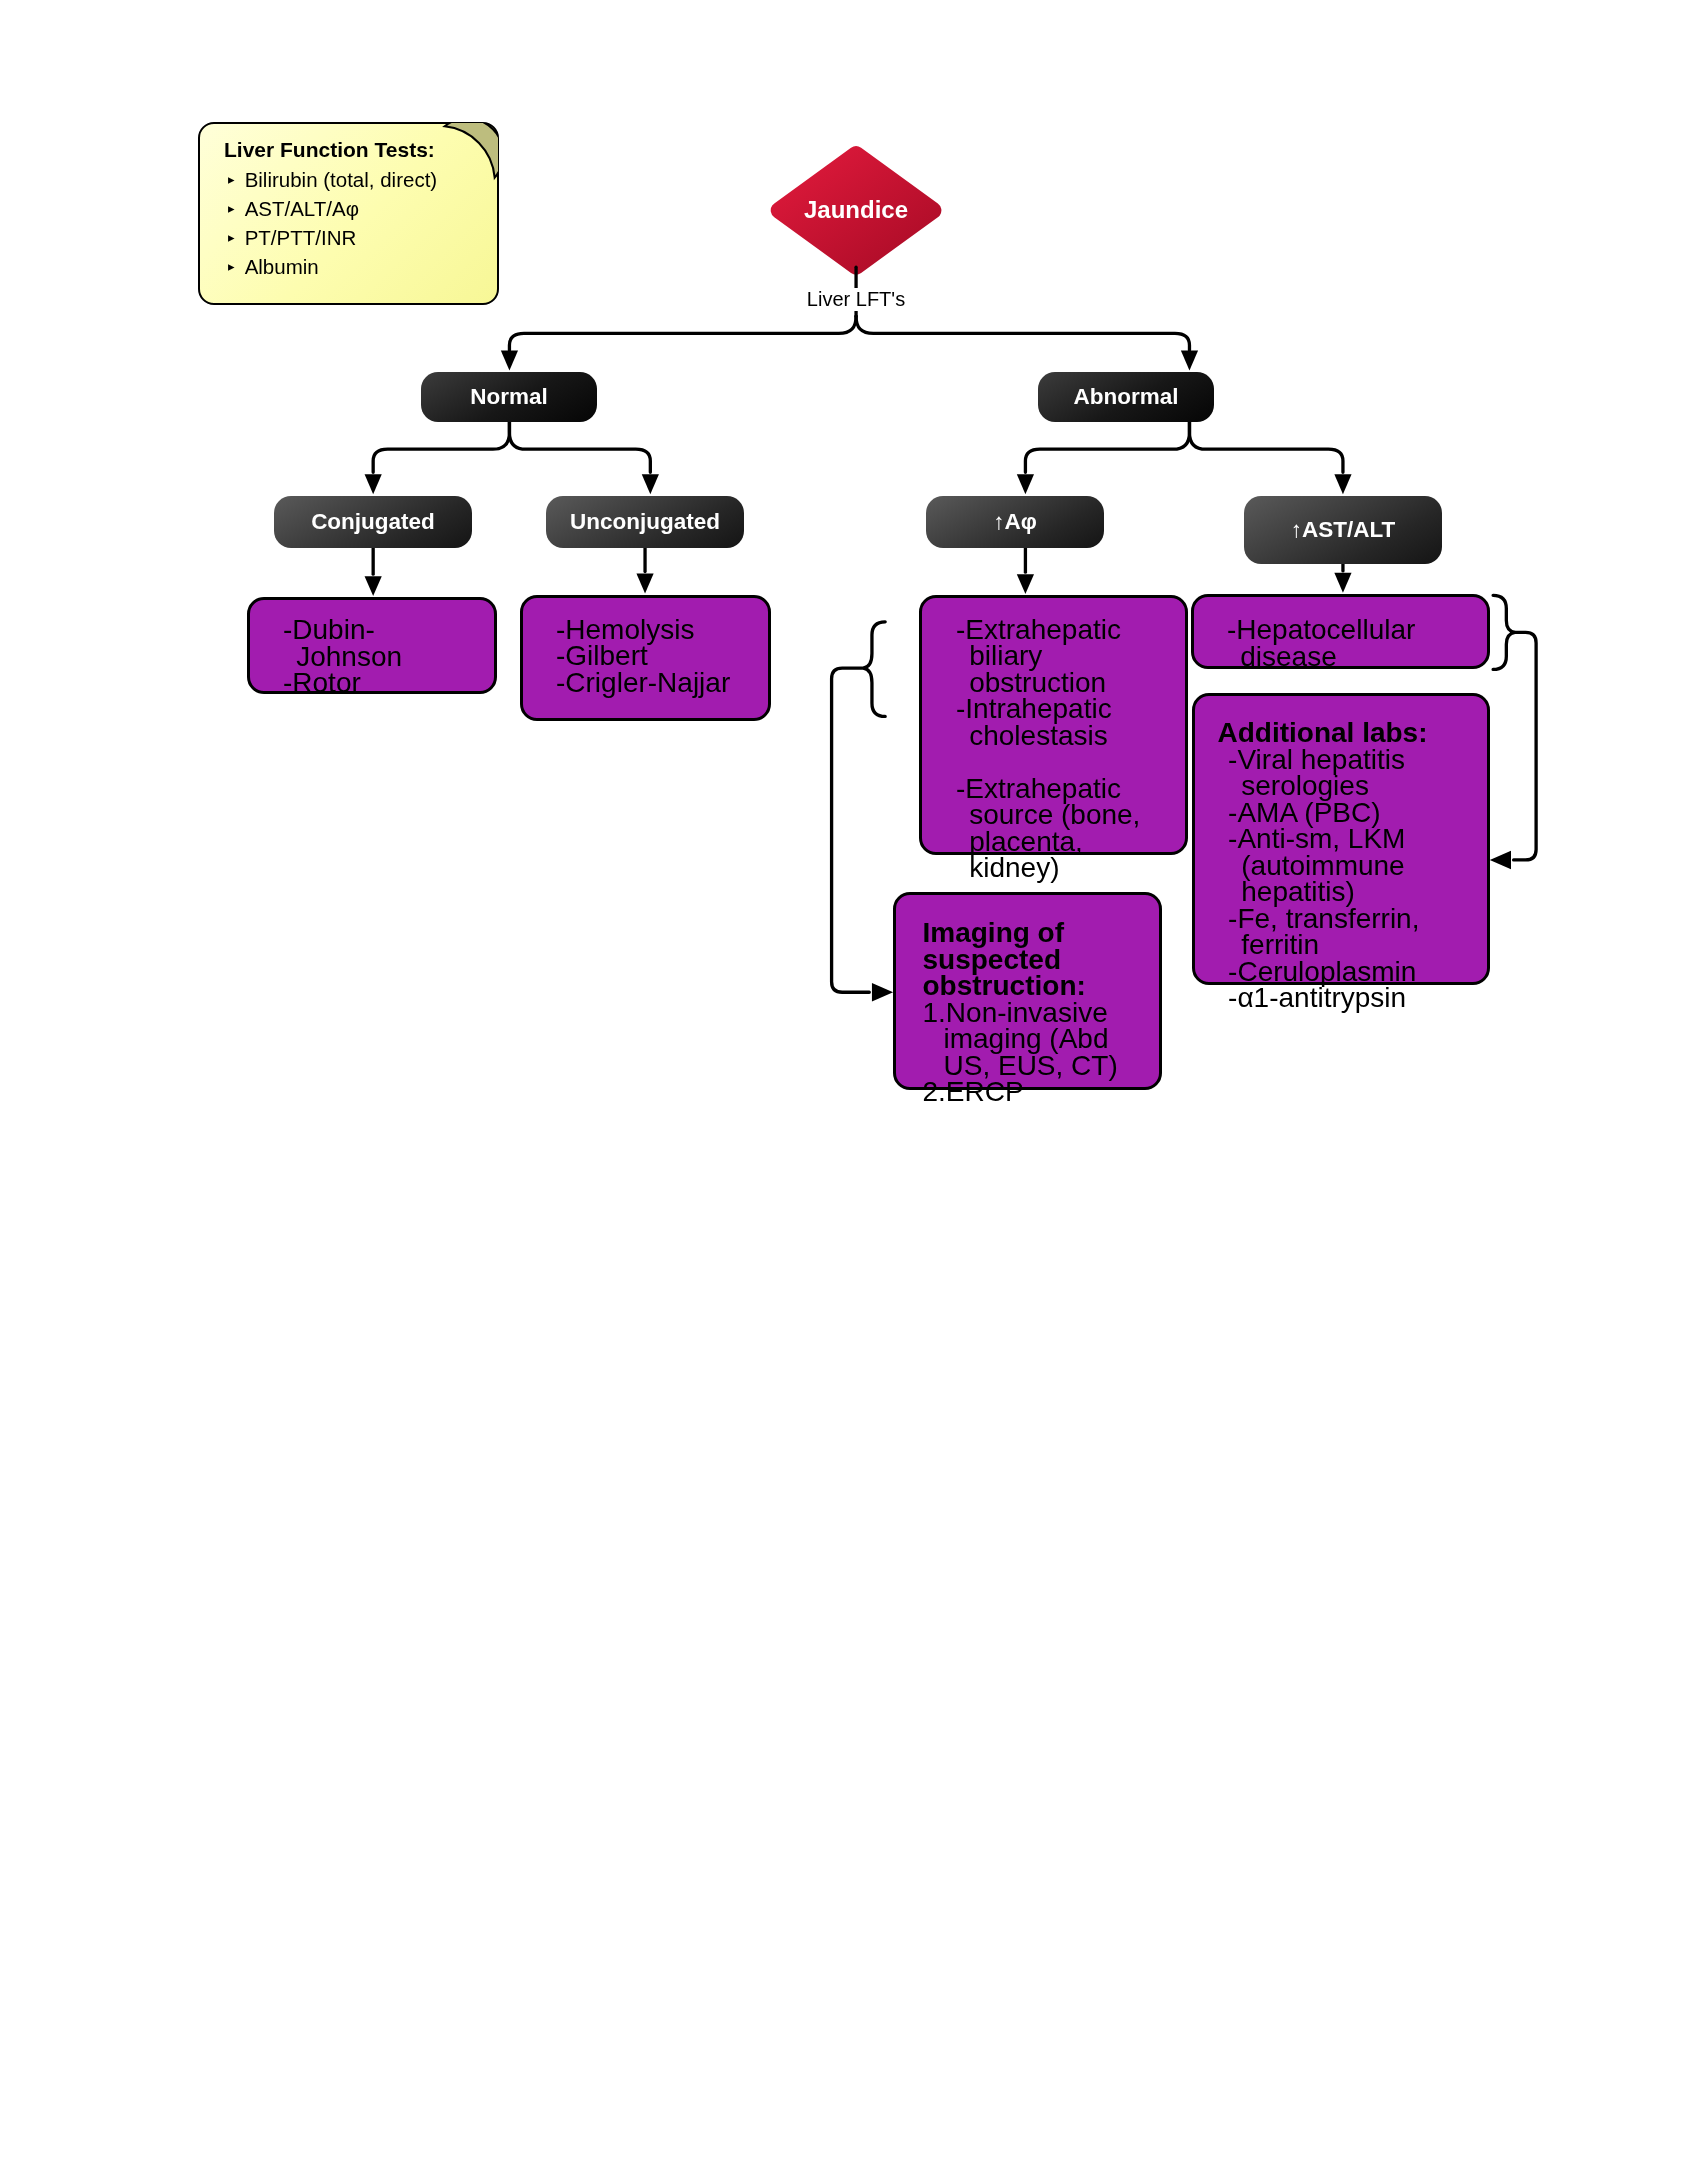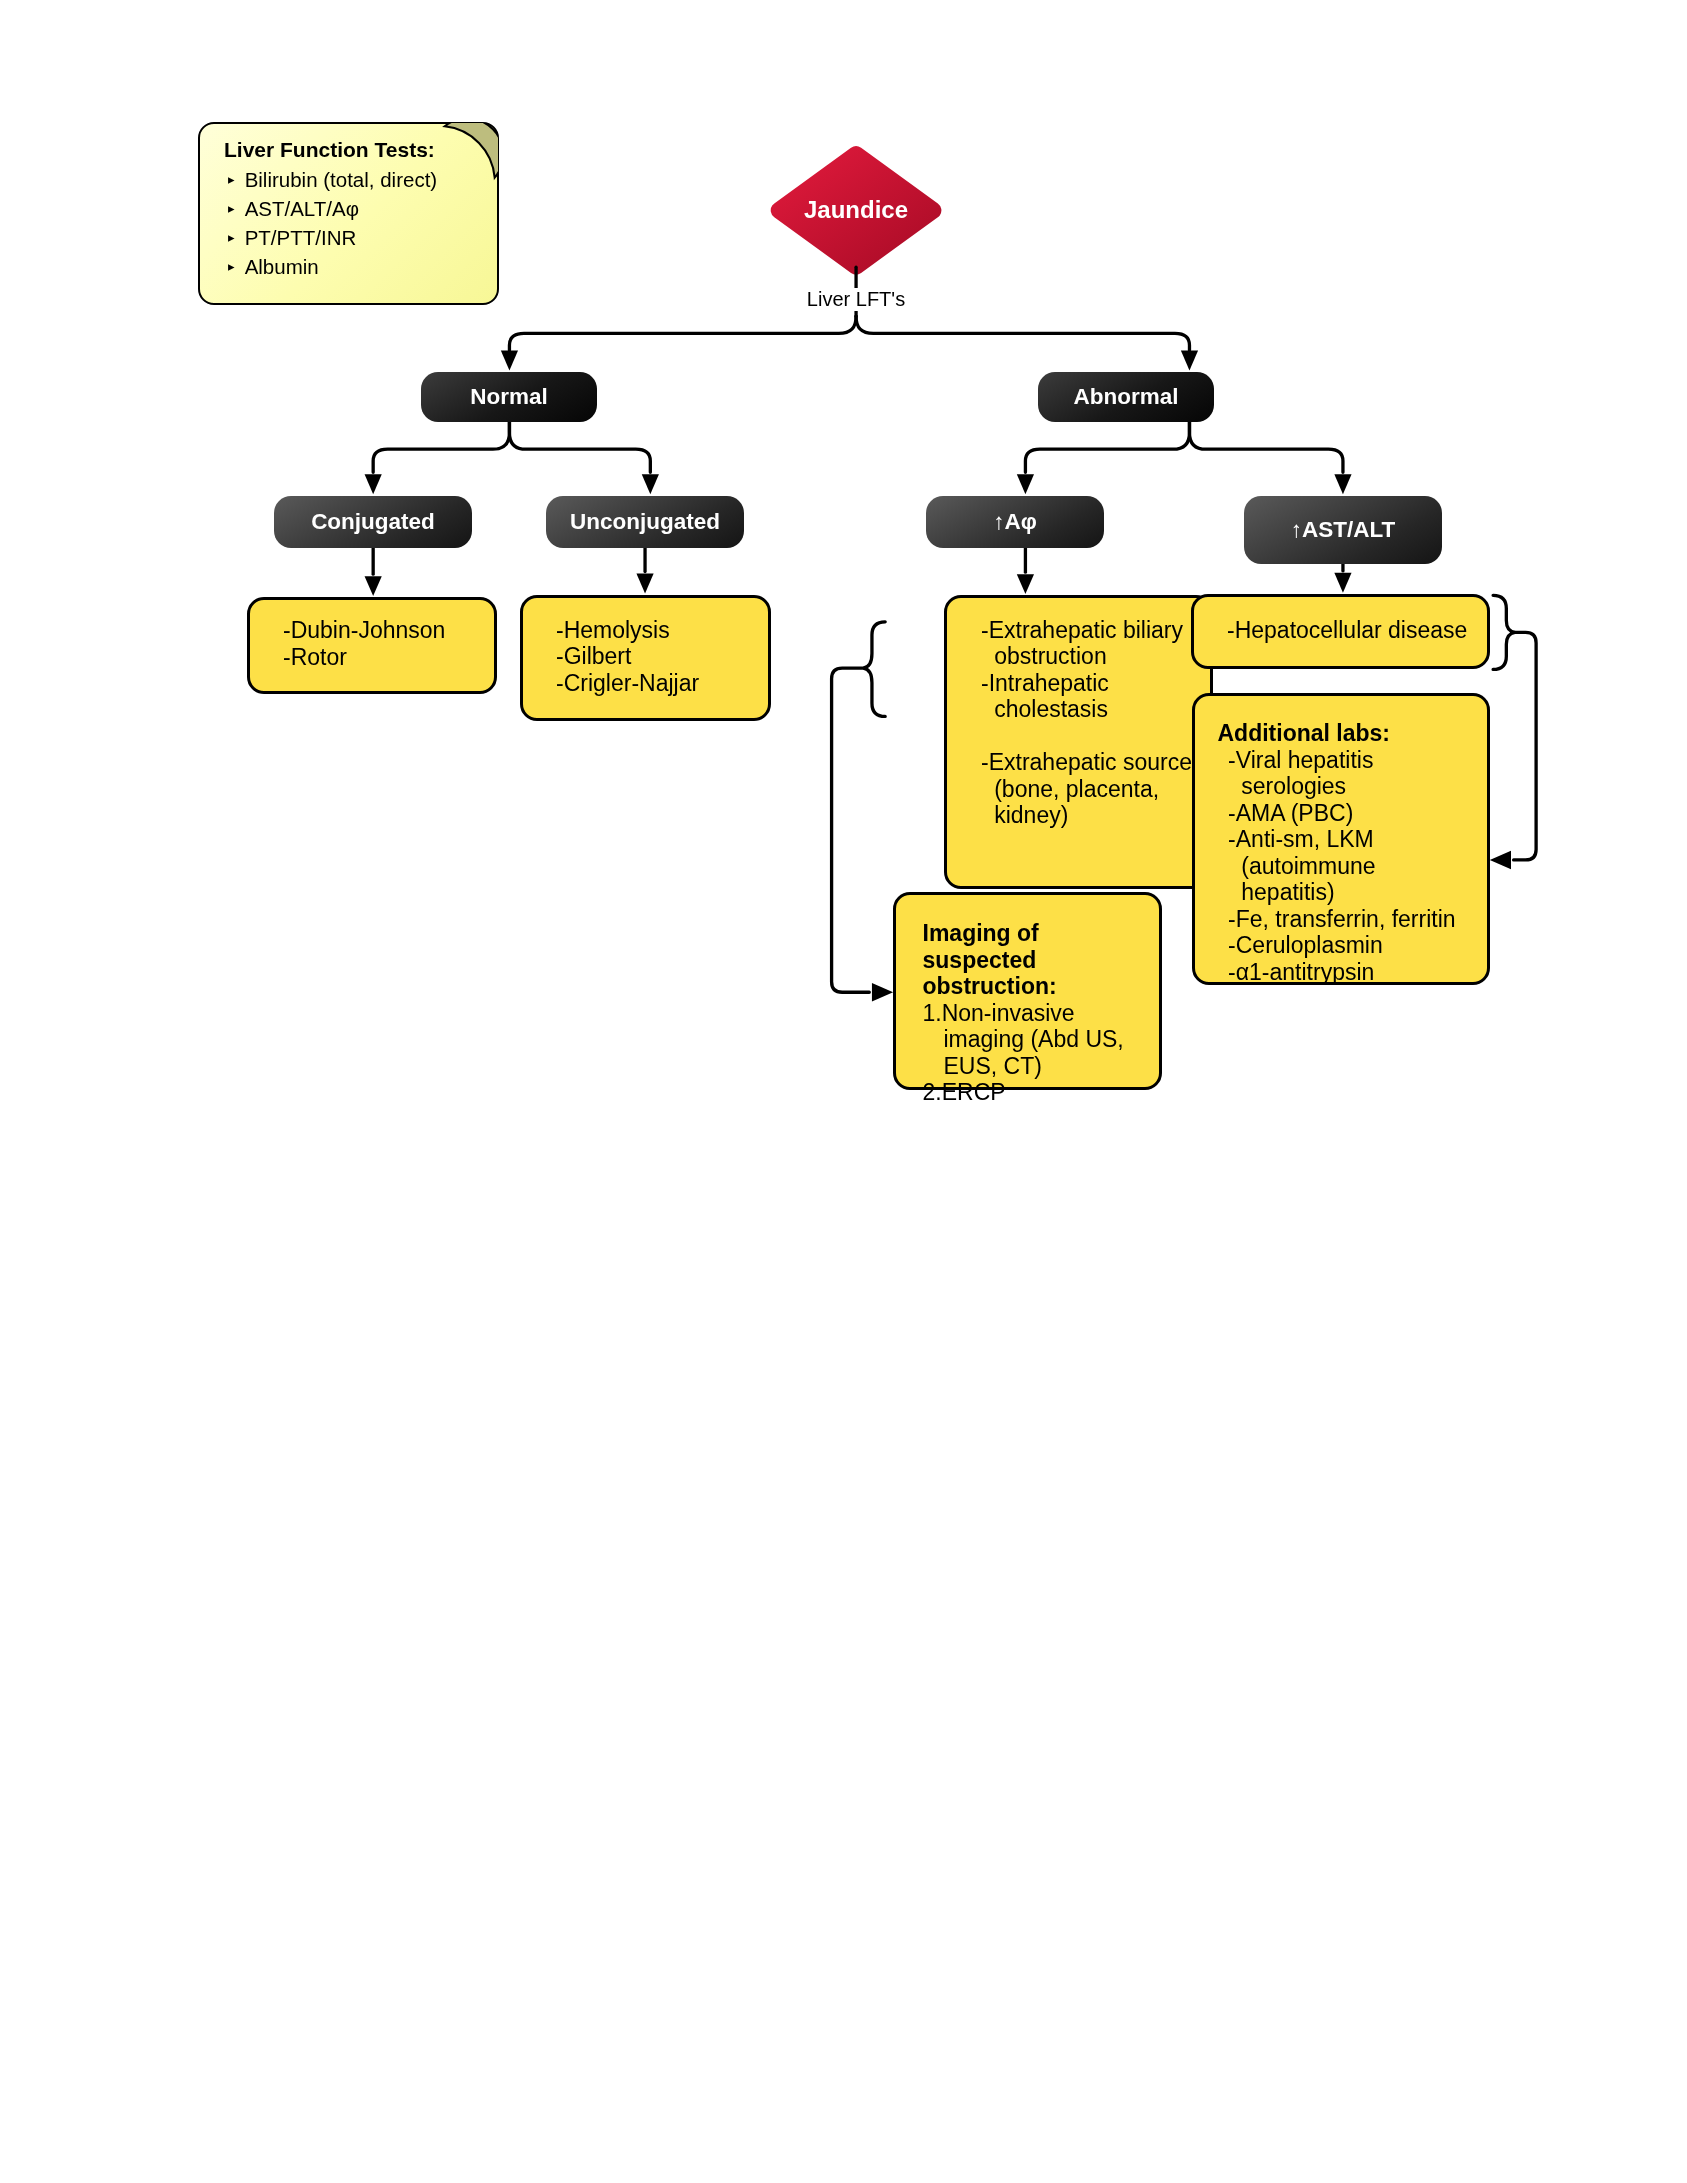--- a/index.html
+++ b/index.html
@@ -48,31 +48,31 @@
     display: flex; align-items: center; justify-content: center;
     color: #fff; font-weight: bold; font-size: 24px;
   }
   .edge-label {
     left: 856px; top: 288px; transform: translateX(-50%);
     font-size: 20px; background: #fff; padding: 0 6.6px; line-height: 22.5px;
   }
 
   
   .wbox {
-    background: #fde047; border: 3.3px solid #000; border-radius: 17px;
-    font-size: 23px; line-height: 26.5px;
+    background: #a21caf; border: 3.3px solid #000; border-radius: 17px;
+    font-size: 28px; line-height: 26.5px;
   }
   .wbox .li { min-height: 26.5px; }
   .hang     { padding-left: 13.2px; text-indent: -13.2px; }
   .hang-num { padding-left: 21px; text-indent: -21px; }
   .wbox-title { font-weight: bold; }
 
   .box-conj     { left:  247px; top:  597px; width: 250px; height: 97px; padding: 17px 14.6px 0 33px; }
   .box-unconj   { left:  520px; top:  595px; width: 251px; height: 126px; padding: 18.5px 14.6px 0 33px; }
-  .box-alkphos  { left: 944px; top:  595px; width: 269px; height: 294px; padding: 18.5px 14.6px 0 34px; }
+  .box-alkphos  { left: 919px; top:  595px; width: 269px; height: 260px; padding: 18.5px 14.6px 0 34px; }
   .box-astalt   { left: 1191px; top:  594px; width: 299px; height: 75px; padding: 20px 14.6px 0 33px; }
   .box-labs     { left: 1192px; top: 693px; width: 298px; height: 292px; padding: 24px 13.2px 0 22.5px; }
   .box-labs .list { margin-left: 10.6px; }
   .box-imaging  { left: 893px; top: 892px; width: 269px; height: 198px; padding: 25px 16px 0 26.5px; }
 </style>
 </head>
 <body>
 
 <div id="stage">
 

